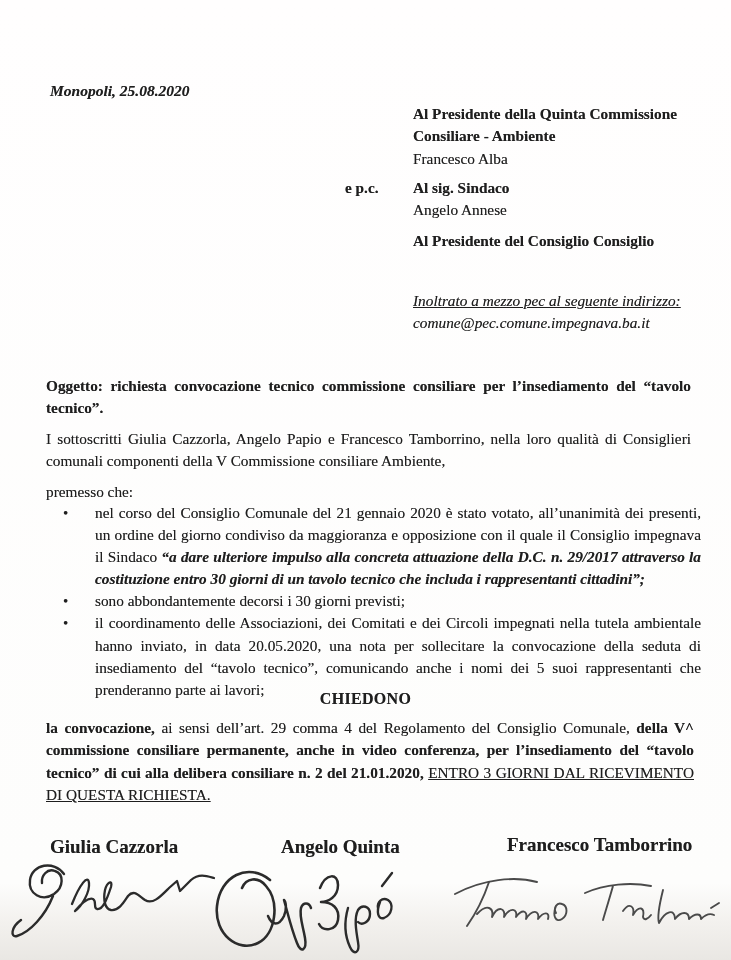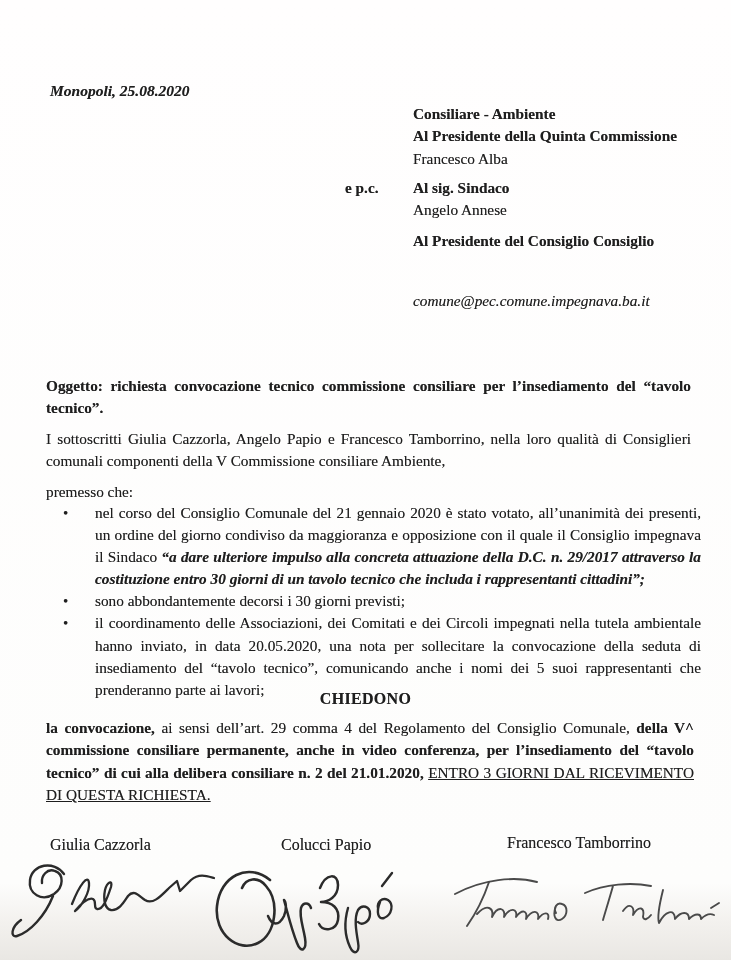--- a/index.html
+++ b/index.html
@@ -25,57 +25,58 @@
   .cc2-body{left:413px;top:230px;width:300px;}
   .pec{left:413px;top:290px;width:310px;font-style:italic;}
   .subject{left:46px;top:375px;width:645px;font-weight:bold;}
   .intro{left:46px;top:428px;width:645px;}
   .premise{left:46px;top:481px;}
   .bullets{left:56px;top:502px;width:645px;margin:0;padding:0;}
   .bullets li{list-style:none;position:relative;padding-left:39px;margin:0;text-align:justify;line-height:22.1px;font-size:15.3px;}
   .bullets li::before{content:"•";position:absolute;left:7px;top:0;font-size:15px;}
   .heading{left:0;right:0;top:690px;text-align:center;font-weight:bold;font-size:16px;letter-spacing:.3px;}
   .request{left:46px;top:717px;width:648px;}
-  .sig-name{font-weight:normal;font-size:16px;white-space:nowrap;}
+  .sig-name{font-weight:bold;font-size:19px;white-space:nowrap;}
   .sig1n{left:50px;top:836px;}
   .sig2n{left:281px;top:836px;}
   .sig3n{left:465px;top:834px;margin-left:42px;}
   .sigsvg{position:absolute;}
   .sig1s{left:8px;top:856px;}
   .sig2s{left:208px;top:858px;}
   .sig3s{left:443px;top:866px;}
   .sigsvg path{fill:none;stroke-linecap:round;stroke-linejoin:round;}
   .ink-dark path{stroke:#2b2b2b;}
   .ink-light path{stroke:#4a4a4a;}
 </style>
 </head>
 <body>
 
 <div class="page">
 
   <div class="abs date">Monopoli, 25.08.2020</div>
 
   <div class="abs addr-primary line22">
+    <div class="b">Al Presidente della Quinta Commissione</div>
     <div class="b">Consiliare - Ambiente</div>
-    <div class="b">Al Presidente della Quinta Commissione</div>
     <div>Francesco Alba</div>
   </div>
 
   <div class="abs cc-label line22">e p.c.</div>
 
   <div class="abs cc1-body line22">
     <div class="b">Al sig. Sindaco</div>
     <div>Angelo Annese</div>
   </div>
 
   <div class="abs cc2-body line22">
     <div class="b">Al Presidente del Consiglio Consiglio</div>
   </div>
 
   <div class="abs pec line22">
+    <div class="u">Inoltrato a mezzo pec al seguente indirizzo:</div>
     <div>comune@pec.comune.impegnava.ba.it</div>
   </div>
 
   <div class="abs subject line22 just">Oggetto: richiesta convocazione tecnico commissione consiliare per l’insediamento del “tavolo tecnico”.</div>
 
   <div class="abs intro line22 just">I sottoscritti Giulia Cazzorla, Angelo Papio e Francesco Tamborrino, nella loro qualità di Consiglieri comunali componenti della V Commissione consiliare Ambiente,</div>
 
   <div class="abs premise line22">premesso che:</div>
 
   <ul class="abs bullets">
@@ -84,21 +85,21 @@
     <li><span>il coordinamento delle Associazioni, dei Comitati e dei Circoli impegnati nella tutela ambientale hanno inviato, in data 20.05.2020, una nota per sollecitare la convocazione della seduta di insediamento del “tavolo tecnico”, comunicando anche i nomi dei 5 suoi rappresentanti che prenderanno parte ai lavori;</span></li>
   </ul>
 
   <div class="abs heading">CHIEDONO</div>
 
   <div class="abs request line22 just">
     <span class="b">la convocazione,</span><span> ai sensi dell’art. 29 comma 4 del Regolamento del Consiglio Comunale, </span><span class="b">della V^ commissione consiliare permanente, anche in video conferenza, per l’insediamento del “tavolo tecnico” di cui alla delibera consiliare n. 2 del 21.01.2020, </span><span class="u">ENTRO 3 GIORNI DAL RICEVIMENTO DI QUESTA RICHIESTA.</span>
   </div>
 
   <div class="abs sig-name sig1n">Giulia Cazzorla</div>
-  <div class="abs sig-name sig2n">Colucci Papio</div>
+  <div class="abs sig-name sig2n">Angelo Quinta</div>
   <div class="abs sig-name sig3n">Francesco Tamborrino</div>
 
   <svg class="sigsvg sig1s ink-dark" width="245" height="92" viewBox="0 0 245 92">
     <path stroke-width="2.4" d="M56,18 C46,4 24,8 22,24 C20,38 34,46 46,38 C56,31 56,18 47,15 C39,12 33,20 34,27 M45,40 C37,60 22,76 9,80 C2,82 3,71 13,64"></path>
     <path stroke-width="2.3" d="M64,48 C72,28 80,18 81,27 C82,36 74,50 67,55 C73,48 80,41 85,43 C89,45 85,52 89,53 C95,54 99,43 103,31 C105,23 99,26 97,34 C95,44 97,53 103,54 C111,55 116,46 120,40 C126,33 131,40 137,44 C145,49 153,40 161,32 L169,25 L172,35 L183,24 C191,17 199,20 206,22"></path>
   </svg>
 
   <svg class="sigsvg sig2s ink-dark" width="195" height="102" viewBox="0 0 195 102">
     <path stroke-width="2.6" d="M62,22 C40,4 12,18 9,48 C6,76 30,95 50,85 C68,76 72,44 58,28 C50,18 38,20 34,30"></path>
     <path stroke-width="2.5" d="M60,58 C64,68 71,68 76,58 C79,51 78,44 76,42 C80,56 83,70 89,85 C93,96 99,92 97,80 C95,68 91,58 93,50 C95,44 101,44 103,50"></path>

